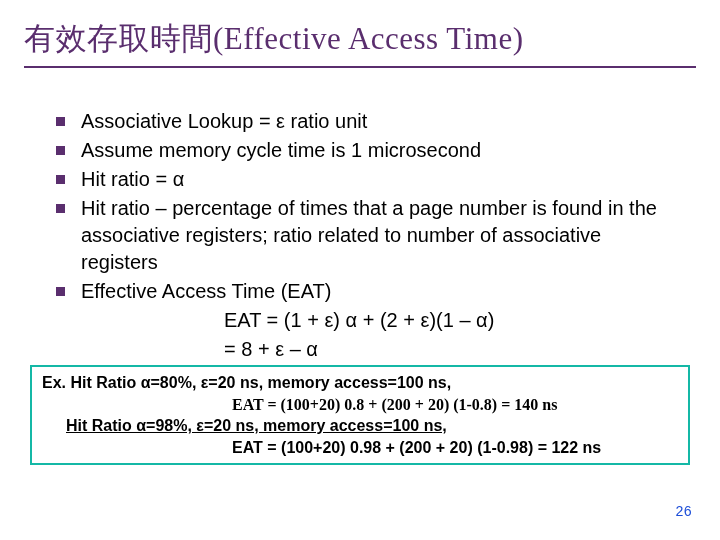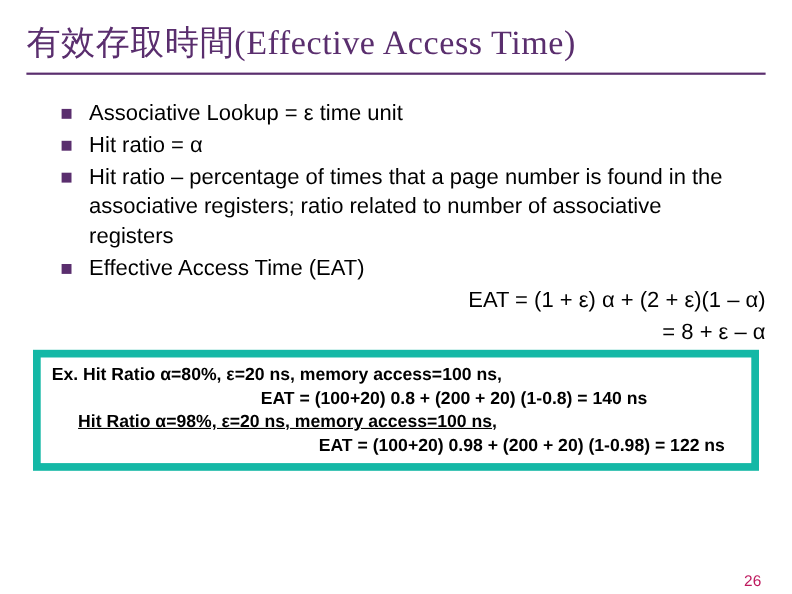--- a/index.html
+++ b/index.html
@@ -10,21 +10,21 @@
       font-family: Arial, "Microsoft JhengHei", sans-serif;
       position: relative;
       padding: 18px 24px 20px 24px;
     }
     .title {
       font-family: "Times New Roman", "PMingLiU", serif;
       font-size: 31px;
       color: #5a2e6e;
       padding-bottom: 6px;
       border-bottom: 2px solid #5a2e6e;
-      margin-bottom: 22px;
+      margin-bottom: 40px;
       letter-spacing: 0.5px;
     }
     .bullets {
       padding-left: 32px;
       padding-right: 20px;
     }
     .bullet-item {
       display: flex;
       align-items: flex-start;
       margin-bottom: 2px;
@@ -41,56 +41,60 @@
       margin-right: 16px;
     }
     .bullet-text {
       flex: 1;
     }
     .formula-block {
       padding-left: 200px;
       font-size: 20px;
       color: #000;
       line-height: 1.35;
-      text-align: right;
     }
     .formula-line {
       margin-bottom: 2px;
     }
     .example-box {
-      border: 7px solid #14b8a6;
+      border: 2px solid #14b8a6;
       margin-left: 6px;
       margin-right: 6px;
-      padding: 5px 24px 5px 10px;
+      padding: 5px 10px 5px 10px;
       font-size: 16px;
       font-weight: bold;
       color: #000;
       line-height: 1.35;
     }
     .ex-line1 { }
-    .ex-line2 { padding-left: 190px; }
+    .ex-line2 { padding-left: 190px; font-family: Liberation Serif, serif; }
     .ex-line3 { padding-left: 24px; text-decoration: underline; }
-    .ex-line4 { padding-left: 190px; text-align: right; }
+    .ex-line4 { padding-left: 190px; }
     .page-number {
       position: absolute;
-      bottom: 4px;
+      bottom: 20px;
       right: 28px;
       font-size: 14px;
-      color: #be185d;
+      color: #1d4ed8;
+      font-family: Liberation Mono, monospace;
     }
   </style>
 </head>
 <body>
 
 <div class="title">有效存取時間(Effective Access Time)</div>
 
 <div class="bullets">
   <div class="bullet-item">
     <div class="bullet-marker"></div>
-    <div class="bullet-text">Associative Lookup = ε time unit</div>
+    <div class="bullet-text">Associative Lookup = ε ratio unit</div>
+  </div>
+  <div class="bullet-item">
+    <div class="bullet-marker"></div>
+    <div class="bullet-text">Assume memory cycle time is 1 microsecond</div>
   </div>
   <div class="bullet-item">
     <div class="bullet-marker"></div>
     <div class="bullet-text">Hit ratio = α</div>
   </div>
   <div class="bullet-item">
     <div class="bullet-marker"></div>
     <div class="bullet-text">Hit ratio – percentage of times that a page number is found in the associative registers; ratio related to number of associative registers</div>
   </div>
   <div class="bullet-item">

